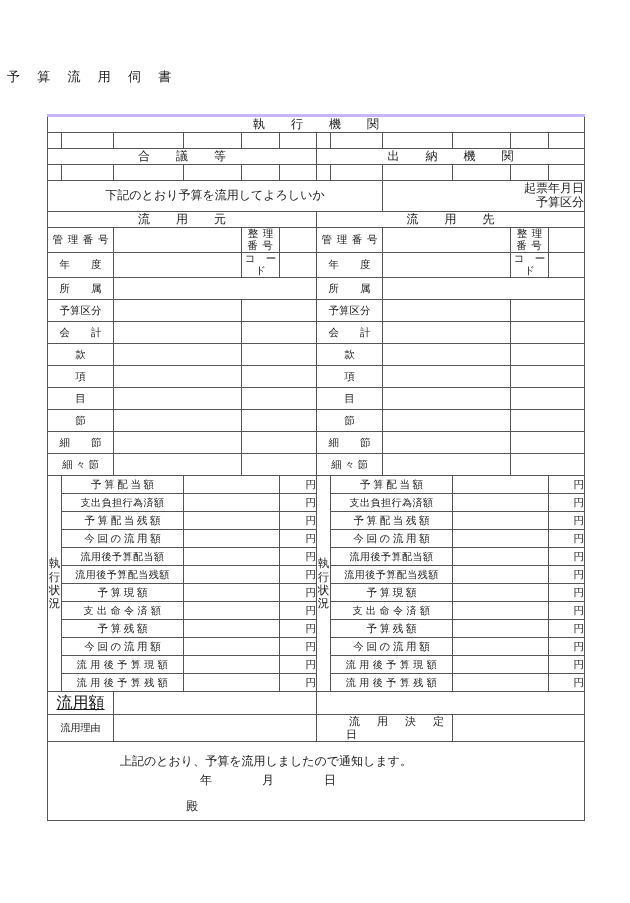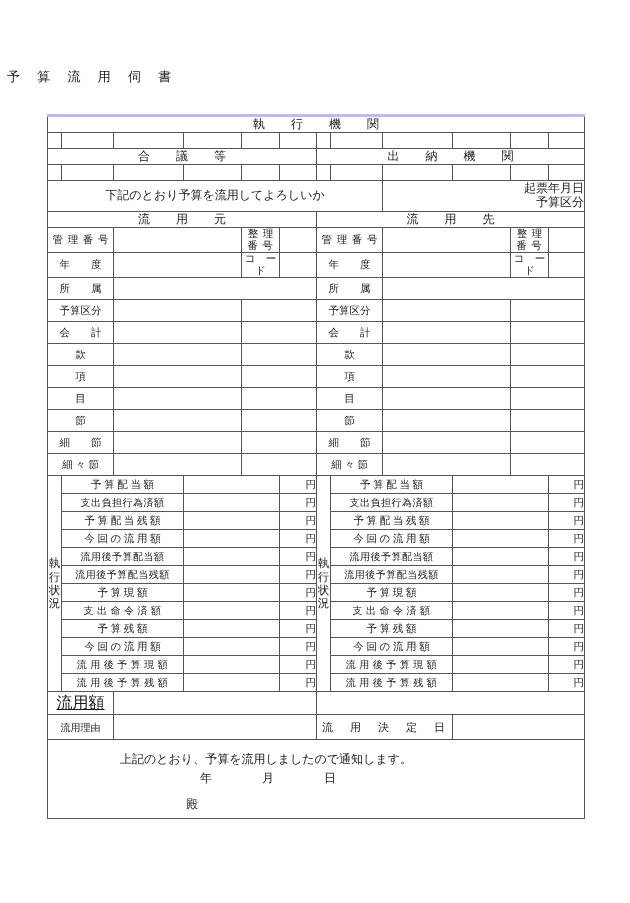--- a/index.html
+++ b/index.html
@@ -438,21 +438,21 @@
 
     <tr class="amount-row">
       <td colspan="2" class="lft">流用額</td>
       <td colspan="4"></td>
       <td colspan="6"></td>
     </tr>
 
     <tr class="reason-row">
       <td colspan="2" class="lft" style="font-size:10px">流用理由</td>
       <td colspan="4"></td>
-      <td colspan="3" class="lft sp3" style="text-align:left;padding-left:2px">流　用　決　定　日</td>
+      <td colspan="3" class="lft sp3" style="text-align:left;padding-left:29px">流　用　決　定　日</td>
       <td colspan="3"></td>
     </tr>
 
     <tr>
       <td colspan="12" class="notice-cell">
         <div class="notice-inner">
           <div class="notice-line1">上記のとおり、予算を流用しましたので通知します。</div>
           <div class="notice-line2">
             <i>年</i><i>月</i><i>日</i>
           </div>

